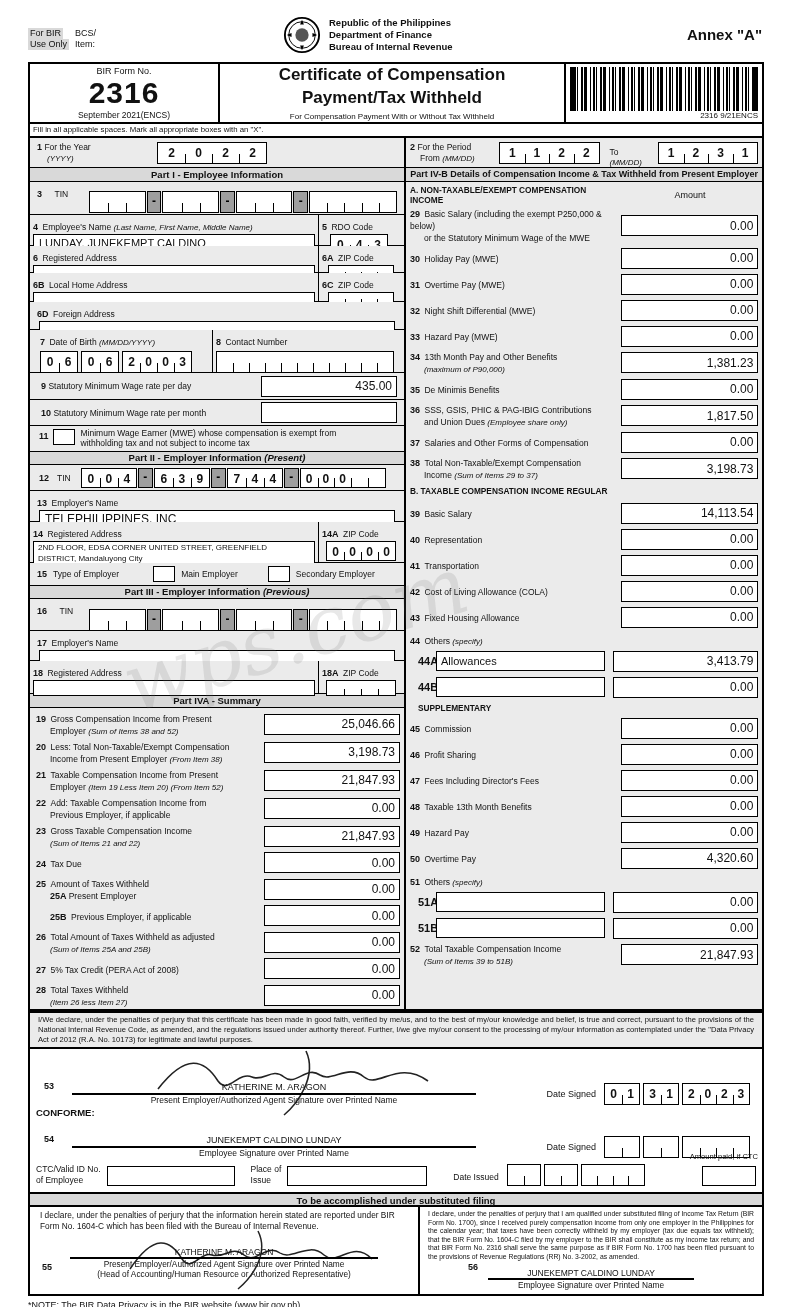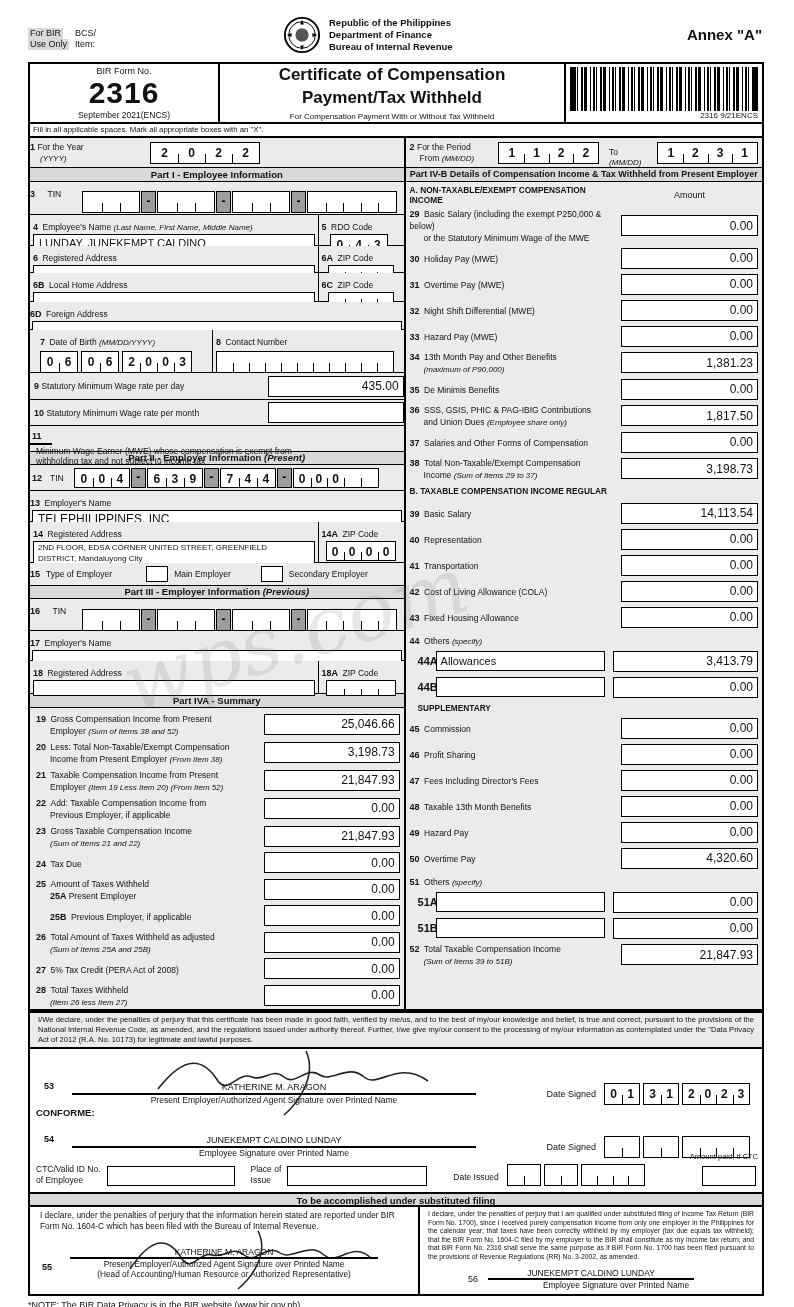--- a/index.html
+++ b/index.html
@@ -29,21 +29,21 @@
   .band-right { width:198px; border-left:2px solid #000; padding:3px 4px 1px 4px; display:flex; flex-direction:column; }
   .barcode { flex:1; background:repeating-linear-gradient(90deg,#000 0 2px,#fff 2px 3px,#000 3px 4px,#fff 4px 7px,#000 7px 9px,#fff 9px 10px,#000 10px 13px,#fff 13px 16px,#000 16px 17px,#fff 17px 19px); border-left:4px solid #000; border-right:4px solid #000; }
   .bc-caption { font-size:8px; text-align:right; line-height:10px; }
 
   .instr { border:2px solid #000; border-top:none; font-size:7.8px; padding:1px 3px; height:14px; }
 
   
   .grid { border:2px solid #000; border-top:none; display:flex; }
   .colL { width:376px; border-right:2px solid #000; display:flex; flex-direction:column; }
   .colR { flex:1; display:flex; flex-direction:column; background:#ebebeb; }
-  .cell { background:#ebebeb; border-bottom:1px solid #000; position:relative; padding:1px 0; }
+  .cell { background:#ebebeb; border-bottom:1px solid #000; position:relative; padding:1px 7px; }
   .hdrbar { background:#d9d9d9; border-bottom:1px solid #000; font-size:9.5px; font-weight:bold; text-align:center; line-height:13px; height:14px; }
   .hdrbar .it { font-style:italic; }
   .num { font-weight:bold; font-size:9px; }
   .lab { font-size:8.5px; }
   .lab-i { font-size:8px; font-style:italic; }
   .ibox { background:#fff; border:1px solid #000; }
 
   
   .comb { display:flex; background:#fff; border:1px solid #000; height:22px; }
   .comb.small { height:20px; }
@@ -62,21 +62,21 @@
   .r-45 { height:31px; display:flex; padding:0; }
   .r-45 .l { flex:1; padding:1px 3px; }
   .r-45 .r { width:86px; border-left:1px solid #000; padding:1px 3px; }
   .r-addr { display:flex; padding:0; }
   .r-addr .l { flex:1; padding:1px 3px; }
   .r-addr .r { width:86px; border-left:1px solid #000; padding:1px 3px; }
   .r-78 { height:43px; display:flex; padding:0; }
   .r-78 .l { width:182px; padding:1px 10px; }
   .r-78 .r { flex:1; border-left:1px solid #000; padding:1px 3px; }
   .r-wage { display:flex; align-items:center; justify-content:space-between; }
-  .r-mwe { display:flex; align-items:flex-start;flex-direction:column; }
+  .r-mwe { display:flex; align-items:flex-start; }
   .chk { width:22px; height:16px; background:#fff; border:1px solid #000; display:inline-block; }
   .sumpanel { flex:1; background:#ebebeb; padding-top:2px; }
   .sumrow { display:flex; align-items:center; min-height:25px; padding:1px 4px 1px 6px; }
   .sumrow.two { min-height:28px; }
   .sumrow .txt { flex:1; line-height:10px; padding-right:4px; }
   .sumrow .amt { width:136px; flex:none; }
   .sumrow.indent .txt { padding-left:14px; }
 
   
   .r-period { height:30px; display:flex; align-items:center; border-bottom:1px solid #000; padding:0 4px; background:#ebebeb; }
@@ -108,21 +108,21 @@
   .substhdr { background:#d9d9d9; border-top:2px solid #000; border-bottom:2px solid #000; font-weight:bold; font-size:9.5px; text-align:center; height:15px; line-height:14px; }
   .substcols { display:flex; background:#fff; }
   .sc-l { width:390px; border-right:2px solid #000; padding:3px 10px 4px 10px; position:relative; }
   .sc-r { flex:1; padding:3px 8px 4px 8px; }
   .sc-l .dtext { font-size:8.3px; line-height:10.5px; }
   .sc-r .dtext { font-size:6.8px; line-height:8.6px; text-align:justify; }
   .s55line { border-bottom:2px solid #000; margin:16px 30px 0 30px; text-align:center; font-size:8.5px; position:relative; }
   .s56line { border-bottom:2px solid #000; margin:6px 60px 0 60px; text-align:center; font-size:8.5px; }
   .sc-cap { text-align:center; font-size:8.3px; line-height:10px; }
   .n55 { font-weight:bold; font-size:9px; position:absolute; left:12px; bottom:22px; }
-  .n56 { font-weight:normal; font-size:9px; float:left; margin-left:40px;margin-top:12px; }
+  .n56 { font-weight:bold; font-size:9px; float:left; margin-left:40px; }
 
   .footnote { font-size:9px; margin-top:4px; }
 
   .watermark { position:absolute; left:118px; top:588px; font-family:"DejaVu Serif",serif; font-style:italic; font-size:80px; color:rgba(110,110,110,0.16); transform:rotate(-17deg); pointer-events:none; z-index:5; }
 </style>
 </head>
 <body>
 
 <div class="watermark">wps.com</div>
 

